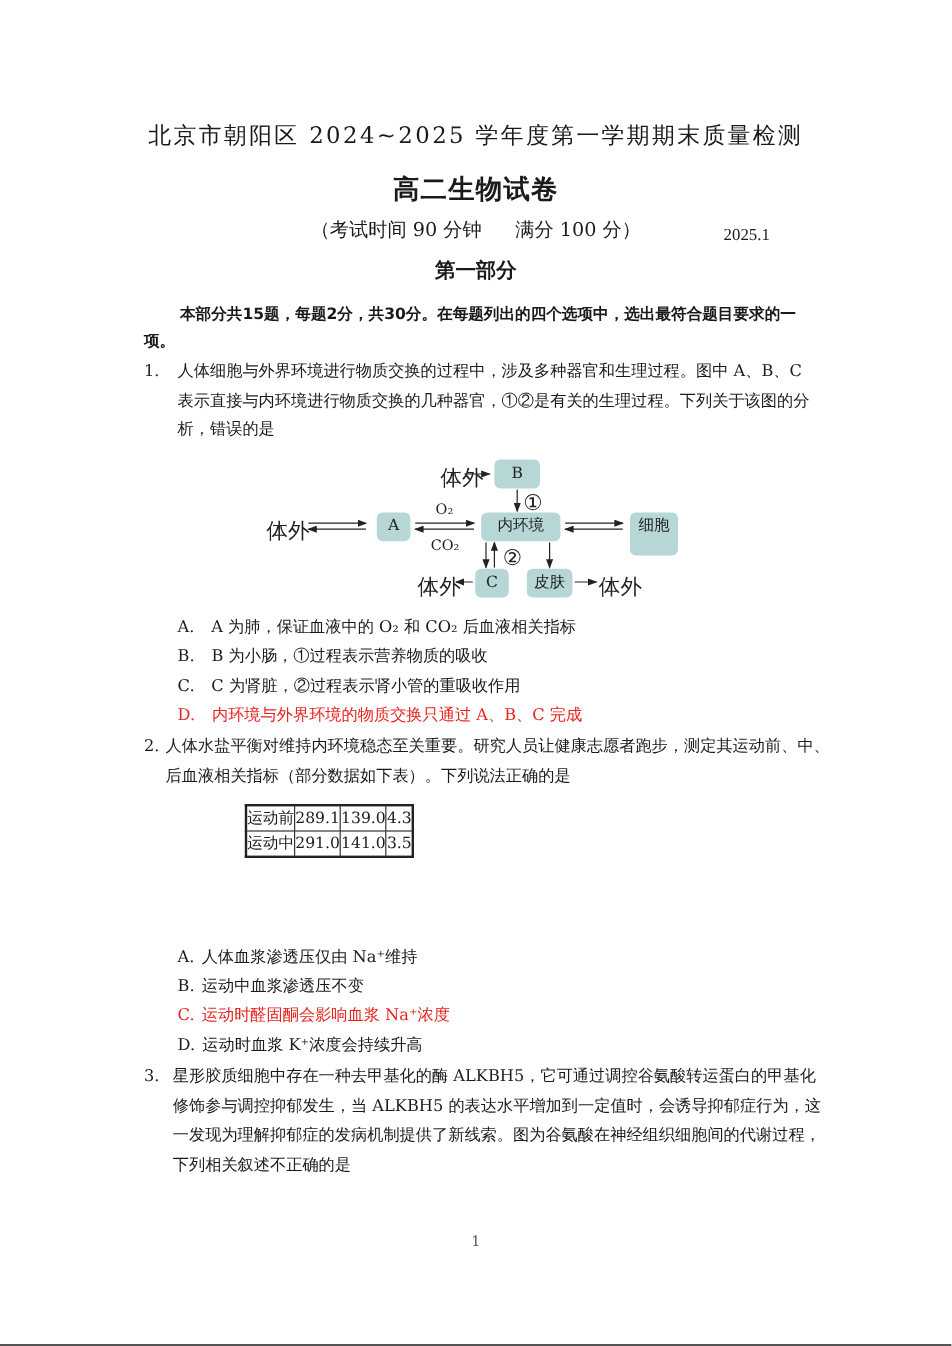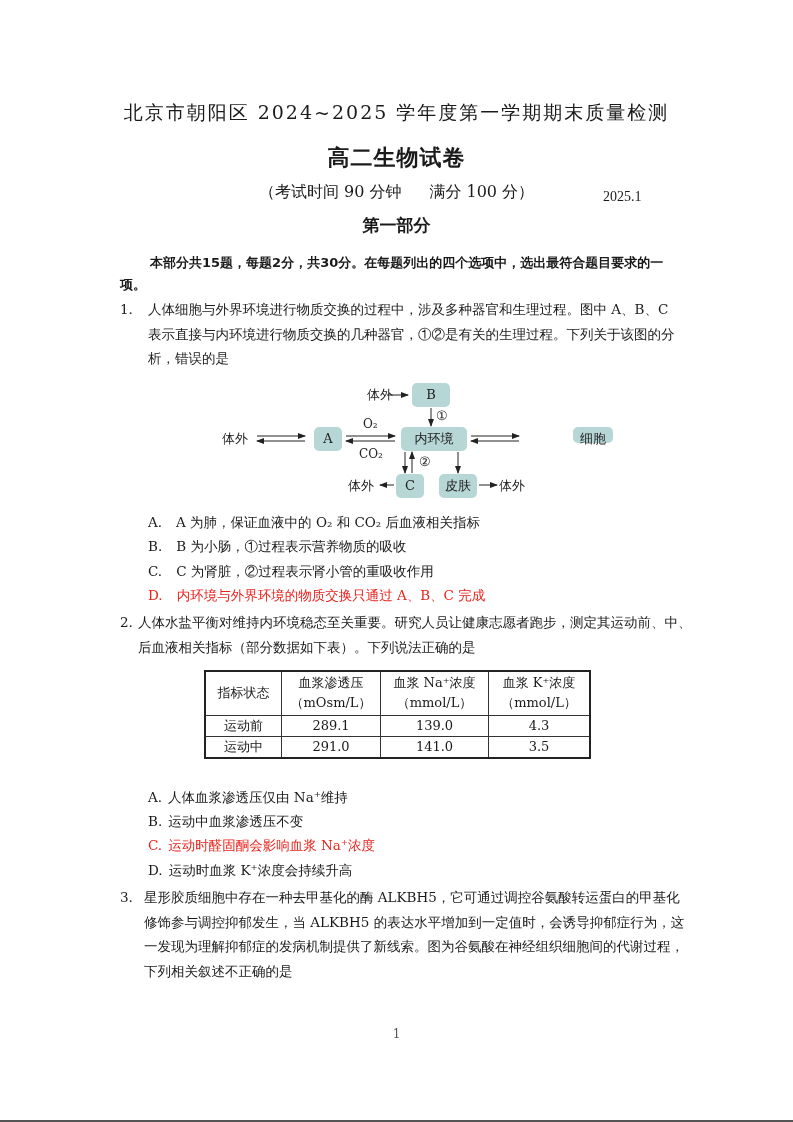--- a/index.html
+++ b/index.html
@@ -16,21 +16,21 @@
   .q { font-size:13.5px; line-height:24.5px; white-space:normal; }
   .qnum { position:absolute; left:0; }
   .qtext { position:absolute; white-space:normal; }
   .opt { font-size:13.5px; }
   .red { color:#e8231d; }
   table.data { position:absolute; top:670px; left:204px; border-collapse:collapse; font-size:13px; }
   table.data td { border:1px solid #333; text-align:center; padding:0; height:20px; }
   table.data { border:2px solid #222; }
   .diagram { position:absolute; top:378px; left:212px; width:380px; height:125px; }
   .box { position:absolute; background:#b7d6d6; border-radius:5px; text-align:center; font-size:13px; line-height:24px; color:#222; }
-  .lbl { position:absolute; font-size:13px; color:#222; white-space:nowrap; }
+  .lbl { position:absolute; font-size:18px; color:#222; white-space:nowrap; }
   .pagenum { top:1027px; left:0; width:793px; text-align:center; font-size:12px; color:#555; }
   .bottombar { position:absolute; left:0; top:1120px; width:793px; height:2px; background:#555; }
 </style>
 </head>
 <body>
 
 <div class="abs title">北京市朝阳区 2024~2025 学年度第一学期期末质量检测</div>
 <div class="abs subtitle">高二生物试卷</div>
 <div class="abs date">2025.1</div>
 <div class="abs examinfo">
@@ -79,21 +79,21 @@
   <span class="lbl" style="left:155px; top:8px;">体外</span>
   <div class="box" style="left:200px; top:5px; width:38px; height:24px;">B</div>
   <span class="lbl" style="left:224px; top:30px;">①</span>
 
   <span class="lbl" style="left:10px; top:52px;">体外</span>
   <div class="box" style="left:102px; top:49px; width:28px; height:24px;">A</div>
   <span class="lbl" style="left:151px; top:39px; font-size:12px;">O₂</span>
   <span class="lbl" style="left:147px; top:69px; font-size:12px;">CO₂</span>
 
   <div class="box" style="left:189px; top:49px; width:66px; height:24px;">内环境</div>
-  <div class="box" style="left:313px; top:49px; width:40px; height:16px;margin-left:48px;">细胞</div>
+  <div class="box" style="left:313px; top:49px; width:40px; height:36px;">细胞</div>
 
   <span class="lbl" style="left:207px; top:76px;">②</span>
 
   <span class="lbl" style="left:136px; top:99px;">体外</span>
   <div class="box" style="left:184px; top:96px; width:28px; height:24px;">C</div>
   <div class="box" style="left:227px; top:96px; width:38px; height:24px;">皮肤</div>
   <span class="lbl" style="left:287px; top:99px;">体外</span>
 </div>
 
 <div class="abs opt" style="top:514px; left:148px;">
@@ -109,26 +109,20 @@
   <span>D.</span><span style="display:inline-block;width:14px"></span><span>内环境与外界环境的物质交换只通过 A、B、C 完成</span>
 </div>
 
 <div class="abs q" style="top:610px; left:120px; width:570px; height:50px;">
   <span class="qnum">2.</span>
   <span class="qtext" style="left:18px; width:556px;">人体水盐平衡对维持内环境稳态至关重要。研究人员让健康志愿者跑步，测定其运动前、中、后血液相关指标（部分数据如下表）。下列说法正确的是</span>
 </div>
 
 <table class="data">
   <tbody>
-      <tr style="height:44px;">
-    <td style="width:75px;"><span>指标状态</span></td>
-    <td style="width:98px; line-height:20px;"><span>血浆渗透压</span><br><span>（mOsm/L）</span></td>
-    <td style="width:107px; line-height:20px;"><span>血浆 Na⁺浓度</span><br><span>（mmol/L）</span></td>
-    <td style="width:100px; line-height:20px;"><span>血浆 K⁺浓度</span><br><span>（mmol/L）</span></td>
-  </tr>
   <tr>
     <td>运动前</td>
     <td>289.1</td>
     <td>139.0</td>
     <td>4.3</td>
   </tr>
   <tr>
     <td>运动中</td>
     <td>291.0</td>
     <td>141.0</td>

